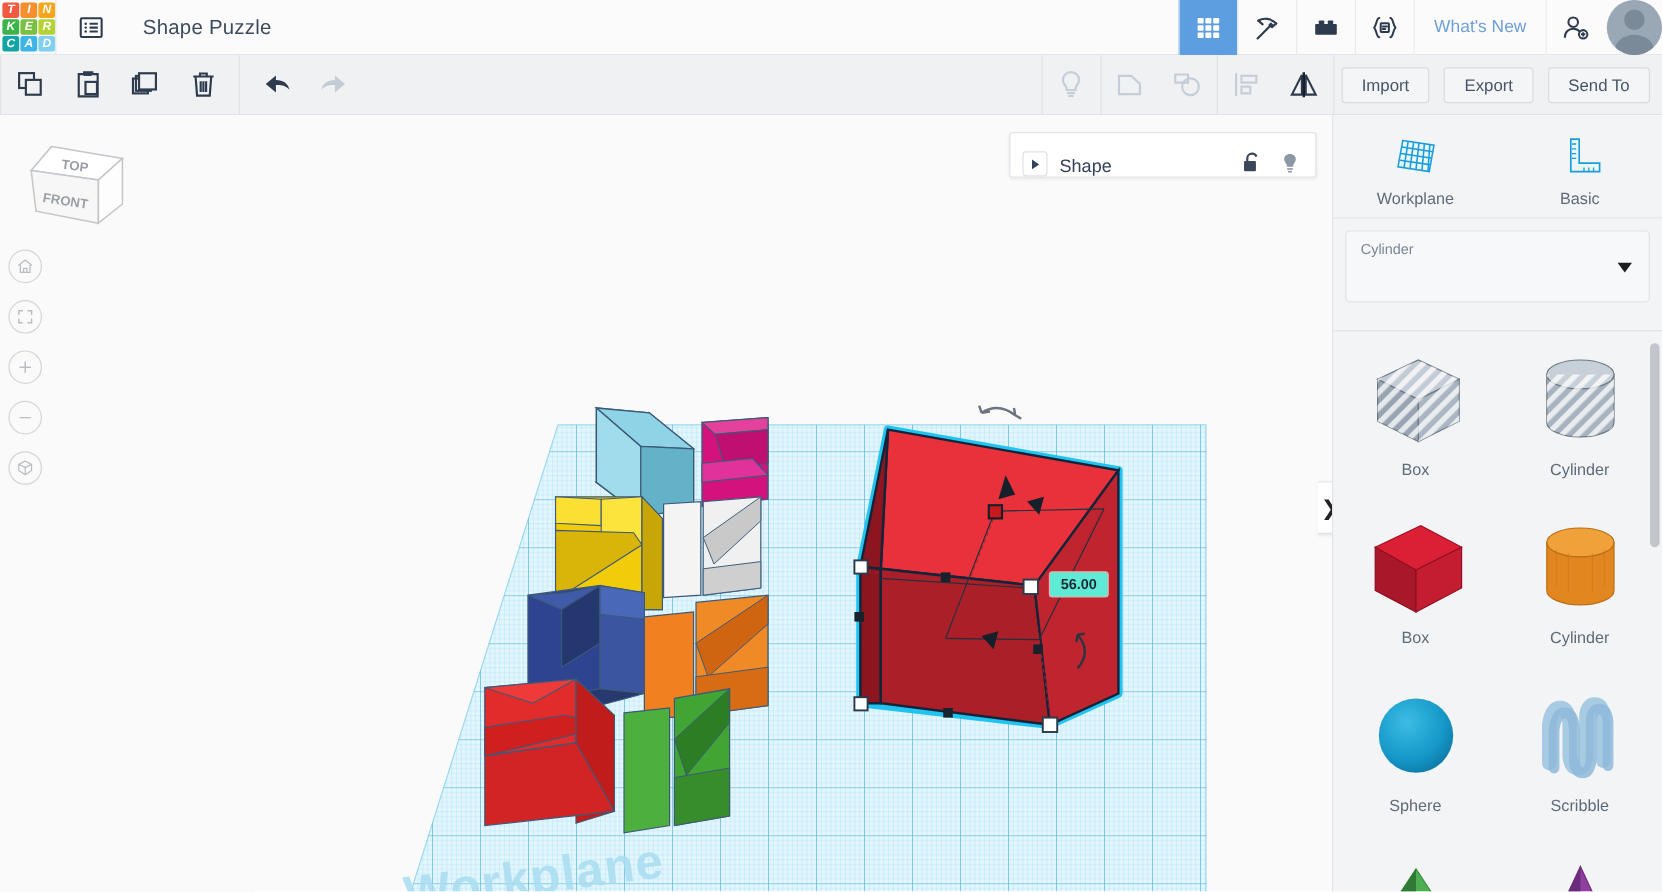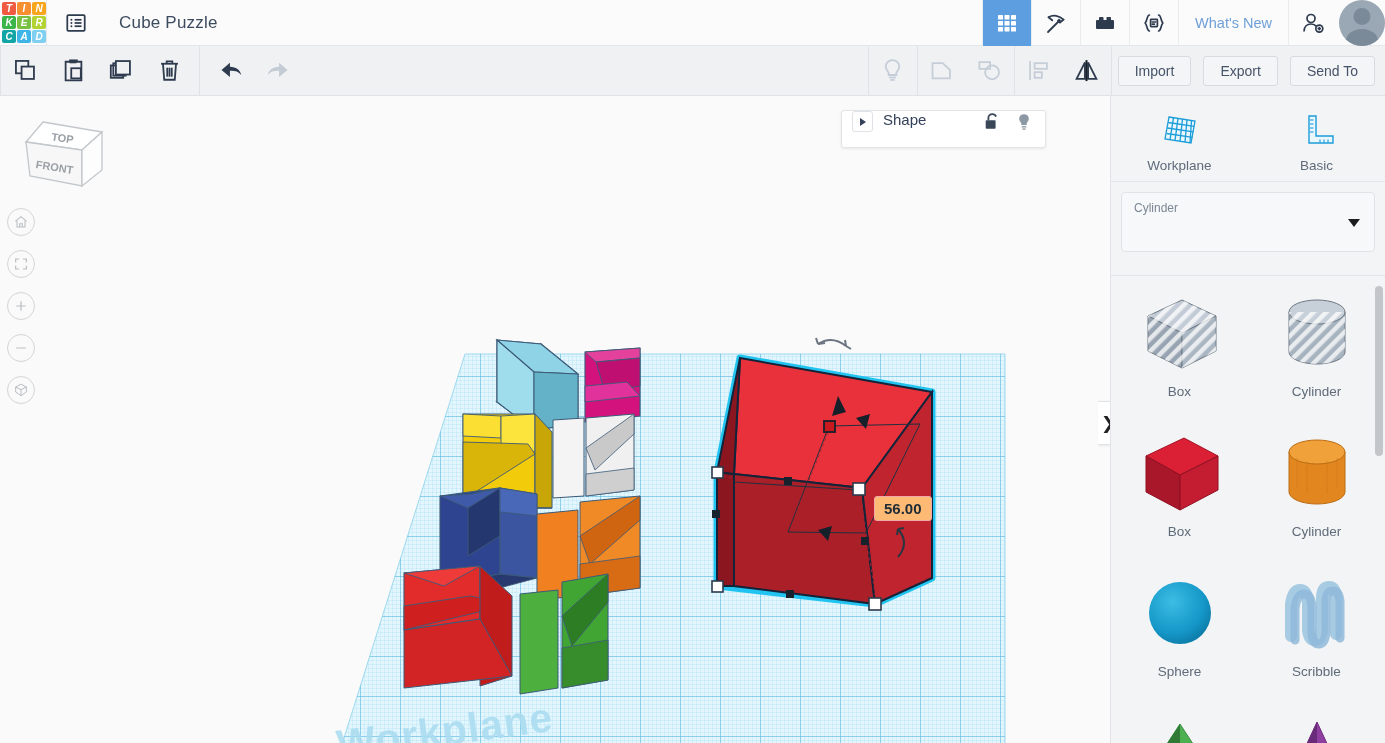--- a/index.html
+++ b/index.html
@@ -91,24 +91,24 @@
   
   .scene { position: absolute; left: 0; top: 0; width: 1110px; height: 647px; }
   .plane-label {
     position: absolute; font-size: 41px; font-weight: bold; color: #a9dcf0;
     letter-spacing: 1px; transform: rotate(-7.5deg);
     left: 336px; top: 612px; opacity: .85;
   }
 
   
   .shapepanel {
-    position: absolute; left: 841px; top: 110px; width: 205px; height: 38px;
+    position: absolute; left: 841px; top: 110px; width: 256px; height: 38px;
     background: #fff; border: 1px solid #e2e5e8; border-radius: 3px;
     box-shadow: 0 1px 3px rgba(0,0,0,.08);
-    display: flex; align-items: flex-start; padding: 0 10px; gap: 10px;
+    display: flex; align-items: flex-end; padding: 0 10px; gap: 10px;
   }
   .sp-collapse {
     width: 21px; height: 21px; border: 1px solid #dfe2e6; border-radius: 3px;
     display: flex; align-items: center; justify-content: center; background: #fff;
   }
   .sp-tri { width: 0; height: 0; border-top: 4px solid transparent;
     border-bottom: 4px solid transparent; border-left: 6px solid #34415a; }
   .sp-title { font-size: 15px; color: #34415a; flex: 1 1 auto; }
   .sp-icon { width: 22px; height: 22px; display: flex; align-items: center; justify-content: center; }
   .sp-icon svg { width: 18px; height: 20px; }
@@ -189,21 +189,21 @@
       <svg viewBox="0 0 24 24" fill="none" stroke="#2e3b4e" stroke-width="1.9">
         <rect x="2.5" y="3.5" width="19" height="17" rx="1.2"></rect>
         <circle cx="7" cy="8.5" r="1.1" fill="#2e3b4e" stroke="none"></circle>
         <circle cx="7" cy="12" r="1.1" fill="#2e3b4e" stroke="none"></circle>
         <circle cx="7" cy="15.5" r="1.1" fill="#2e3b4e" stroke="none"></circle>
         <line x1="10.5" y1="8.5" x2="18" y2="8.5"></line>
         <line x1="10.5" y1="12" x2="18" y2="12"></line>
         <line x1="10.5" y1="15.5" x2="18" y2="15.5"></line>
       </svg>
     </div>
-    <div class="doctitle">Cube Puzzle</div>
+    <div class="doctitle">Shape Puzzle</div>
     <div class="topspacer"></div>
 
     <div class="topicon active">
       <svg viewBox="0 0 24 24">
         <g fill="#ffffff">
           <rect x="3" y="4" width="5" height="4.6" rx=".6"></rect>
           <rect x="9.5" y="4" width="5" height="4.6" rx=".6"></rect>
           <rect x="16" y="4" width="5" height="4.6" rx=".6"></rect>
           <rect x="3" y="10" width="5" height="4.6" rx=".6"></rect>
           <rect x="9.5" y="10" width="5" height="4.6" rx=".6"></rect>
@@ -497,22 +497,22 @@
           <rect x="712" y="414" width="8" height="8" fill="#18222d"></rect>
           <rect x="786" y="494" width="8" height="8" fill="#18222d"></rect>
           <rect x="861" y="441" width="8" height="8" fill="#18222d"></rect>
         </g>
         <rect x="824" y="325" width="11" height="11" fill="#c8191e" stroke="#15202b" stroke-width="1.8"></rect>
       </g>
     </svg>
 
     <div class="plane-label">Workplane</div>
 
-    <div style="position:absolute;left:874px;top:400px;background:#fdba74;border:1px solid #f2a9a9;
-                border-radius:3px;padding:3px 9px;font-size:15px;color:#1e2a36;font-weight:bold;">56.00</div>
+    <div style="position:absolute;left:874px;top:380px;background:#5eead4;border:1px solid #f2a9a9;
+                border-radius:3px;padding:3px 9px;font-size:12px;color:#1e2a36;font-weight:bold;">56.00</div>
 
     <div class="viewcube">
       <svg viewBox="0 0 88 85">
         <polygon points="25,8 84,18 64,36 8,28" fill="#ffffff" stroke="#c3c7cb" stroke-width="1.3"></polygon>
         <polygon points="8,28 64,36 64,72 12,62" fill="#f7f7f7" stroke="#c3c7cb" stroke-width="1.3"></polygon>
         <polygon points="64,36 84,18 84,56 64,72" fill="#fdfdfd" stroke="#c3c7cb" stroke-width="1.3"></polygon>
         <text x="44" y="28" font-family="Liberation Sans, sans-serif" font-size="11" font-weight="bold" fill="#9aa0a6" text-anchor="middle" transform="rotate(8 44 28)">TOP</text>
         <text x="36" y="57" font-family="Liberation Sans, sans-serif" font-size="11" font-weight="bold" fill="#9aa0a6" text-anchor="middle" transform="rotate(9 36 57)">FRONT</text>
       </svg>
     </div>

